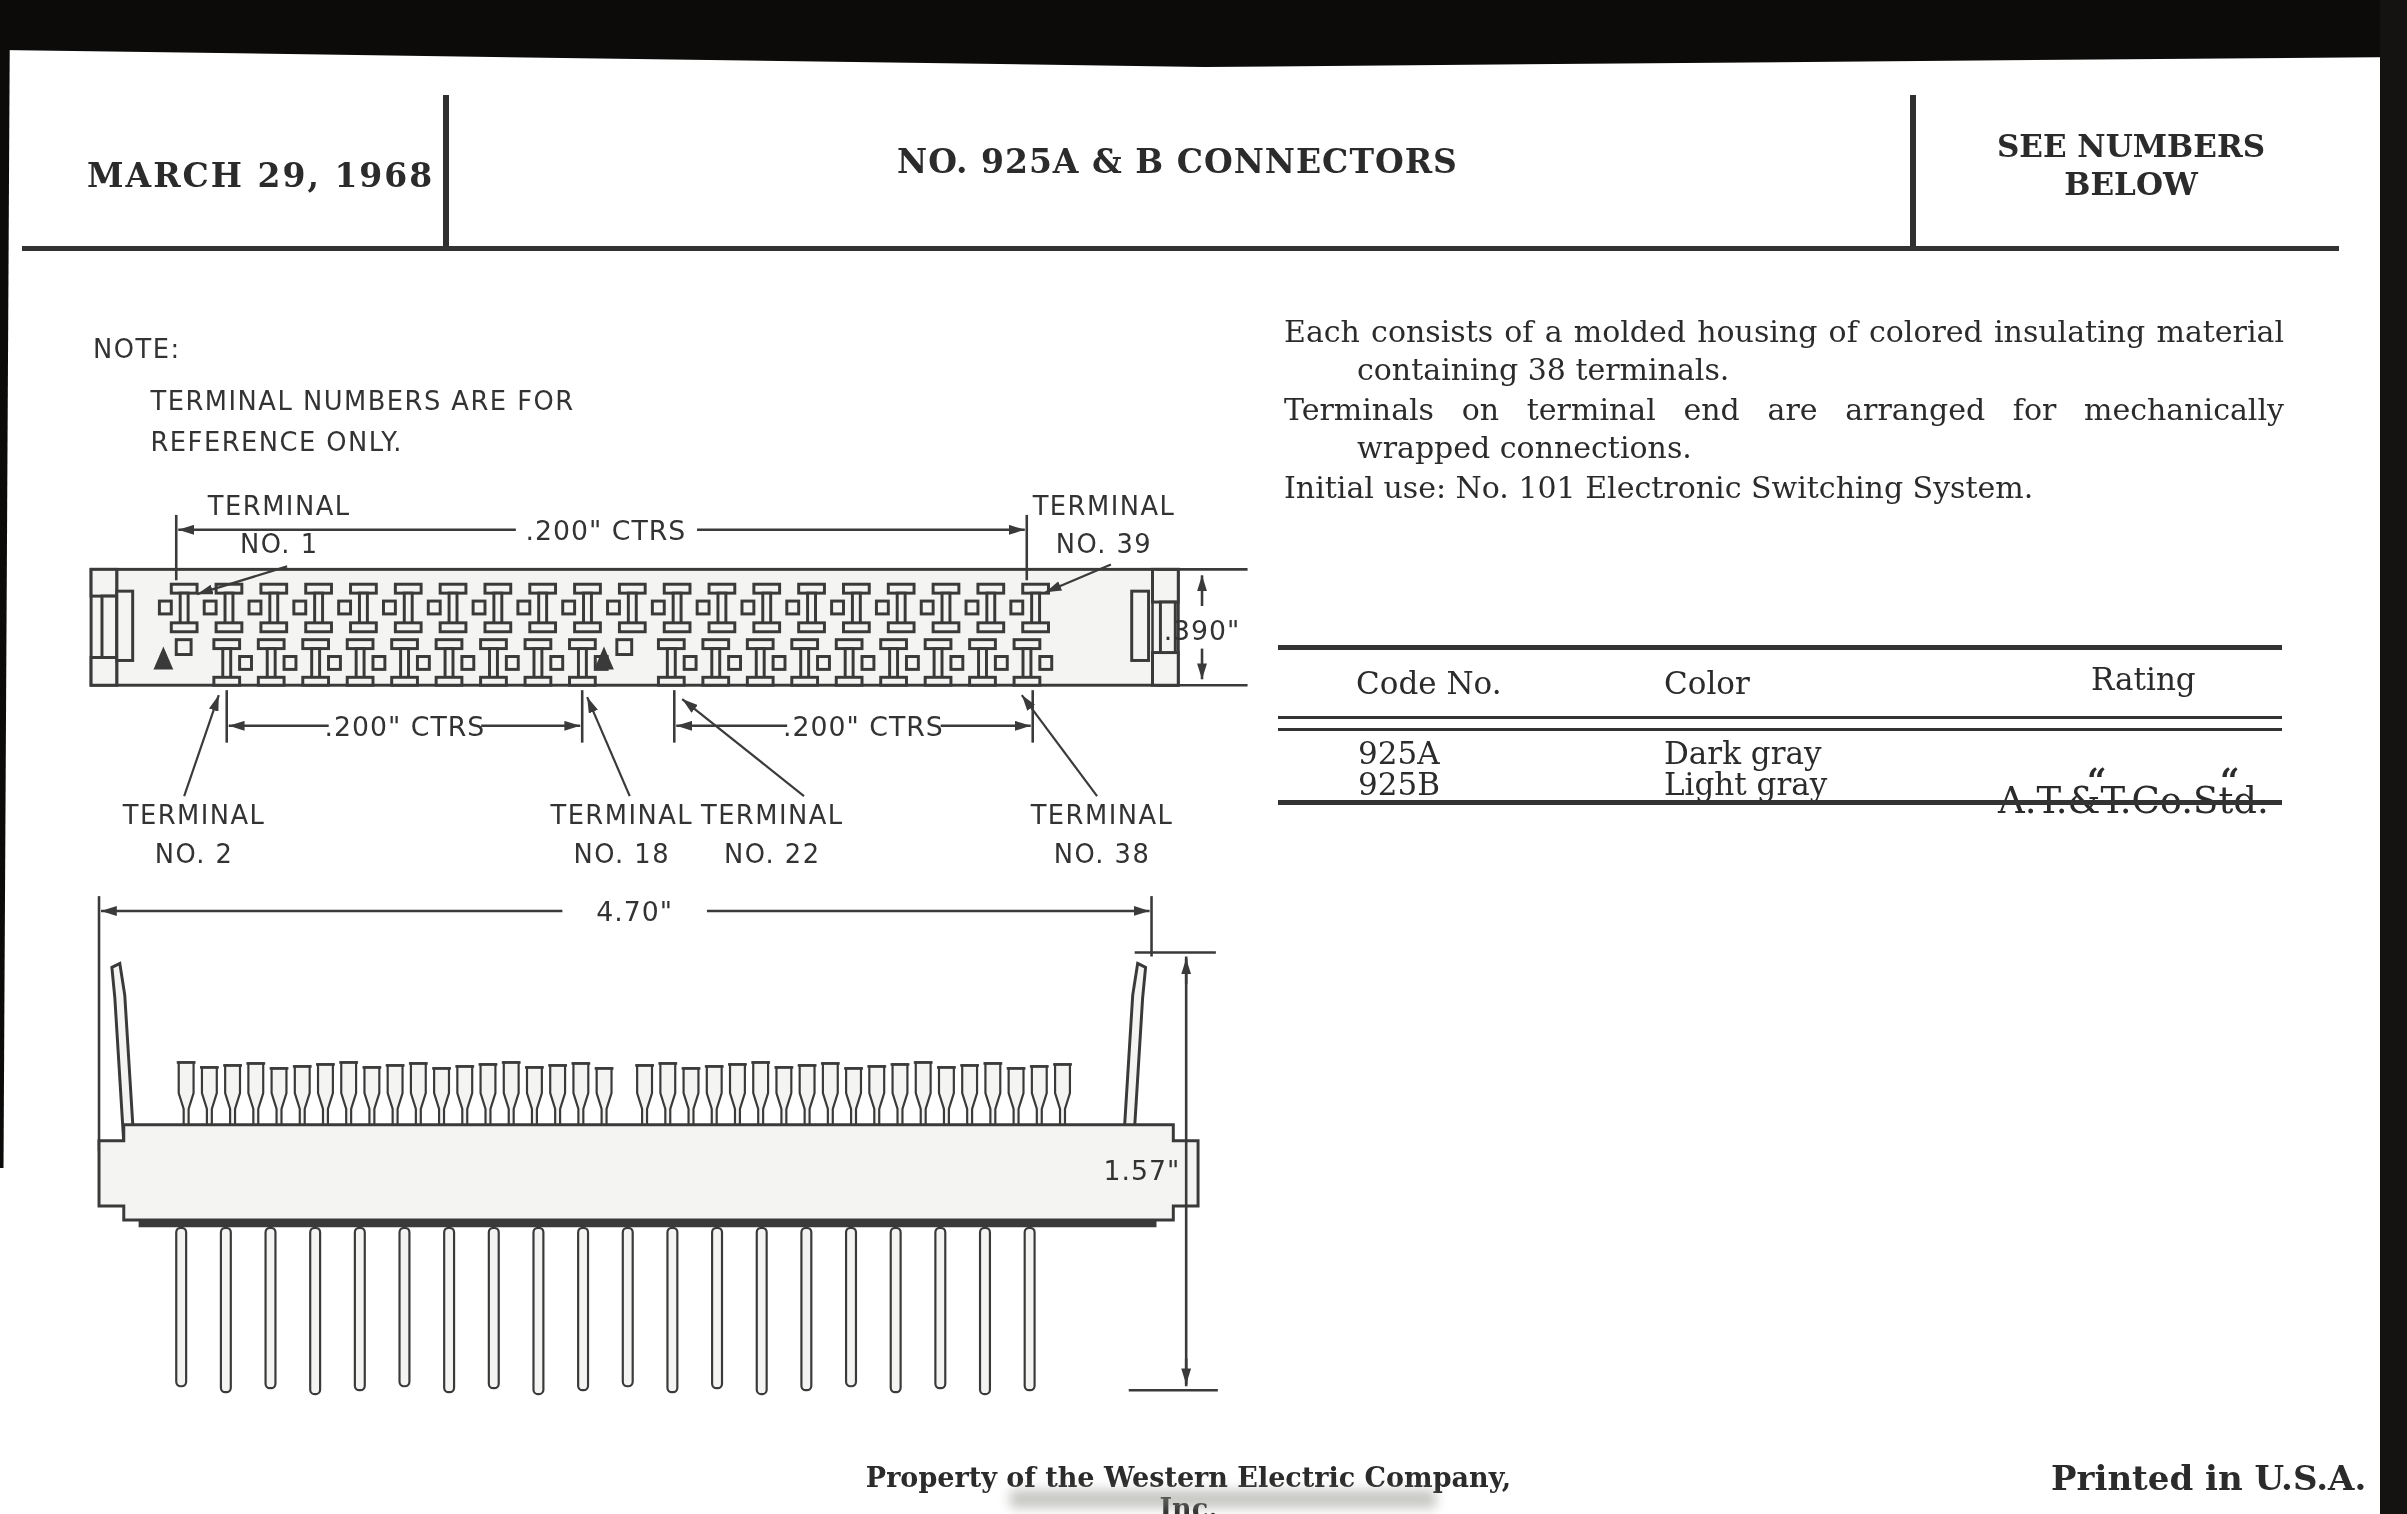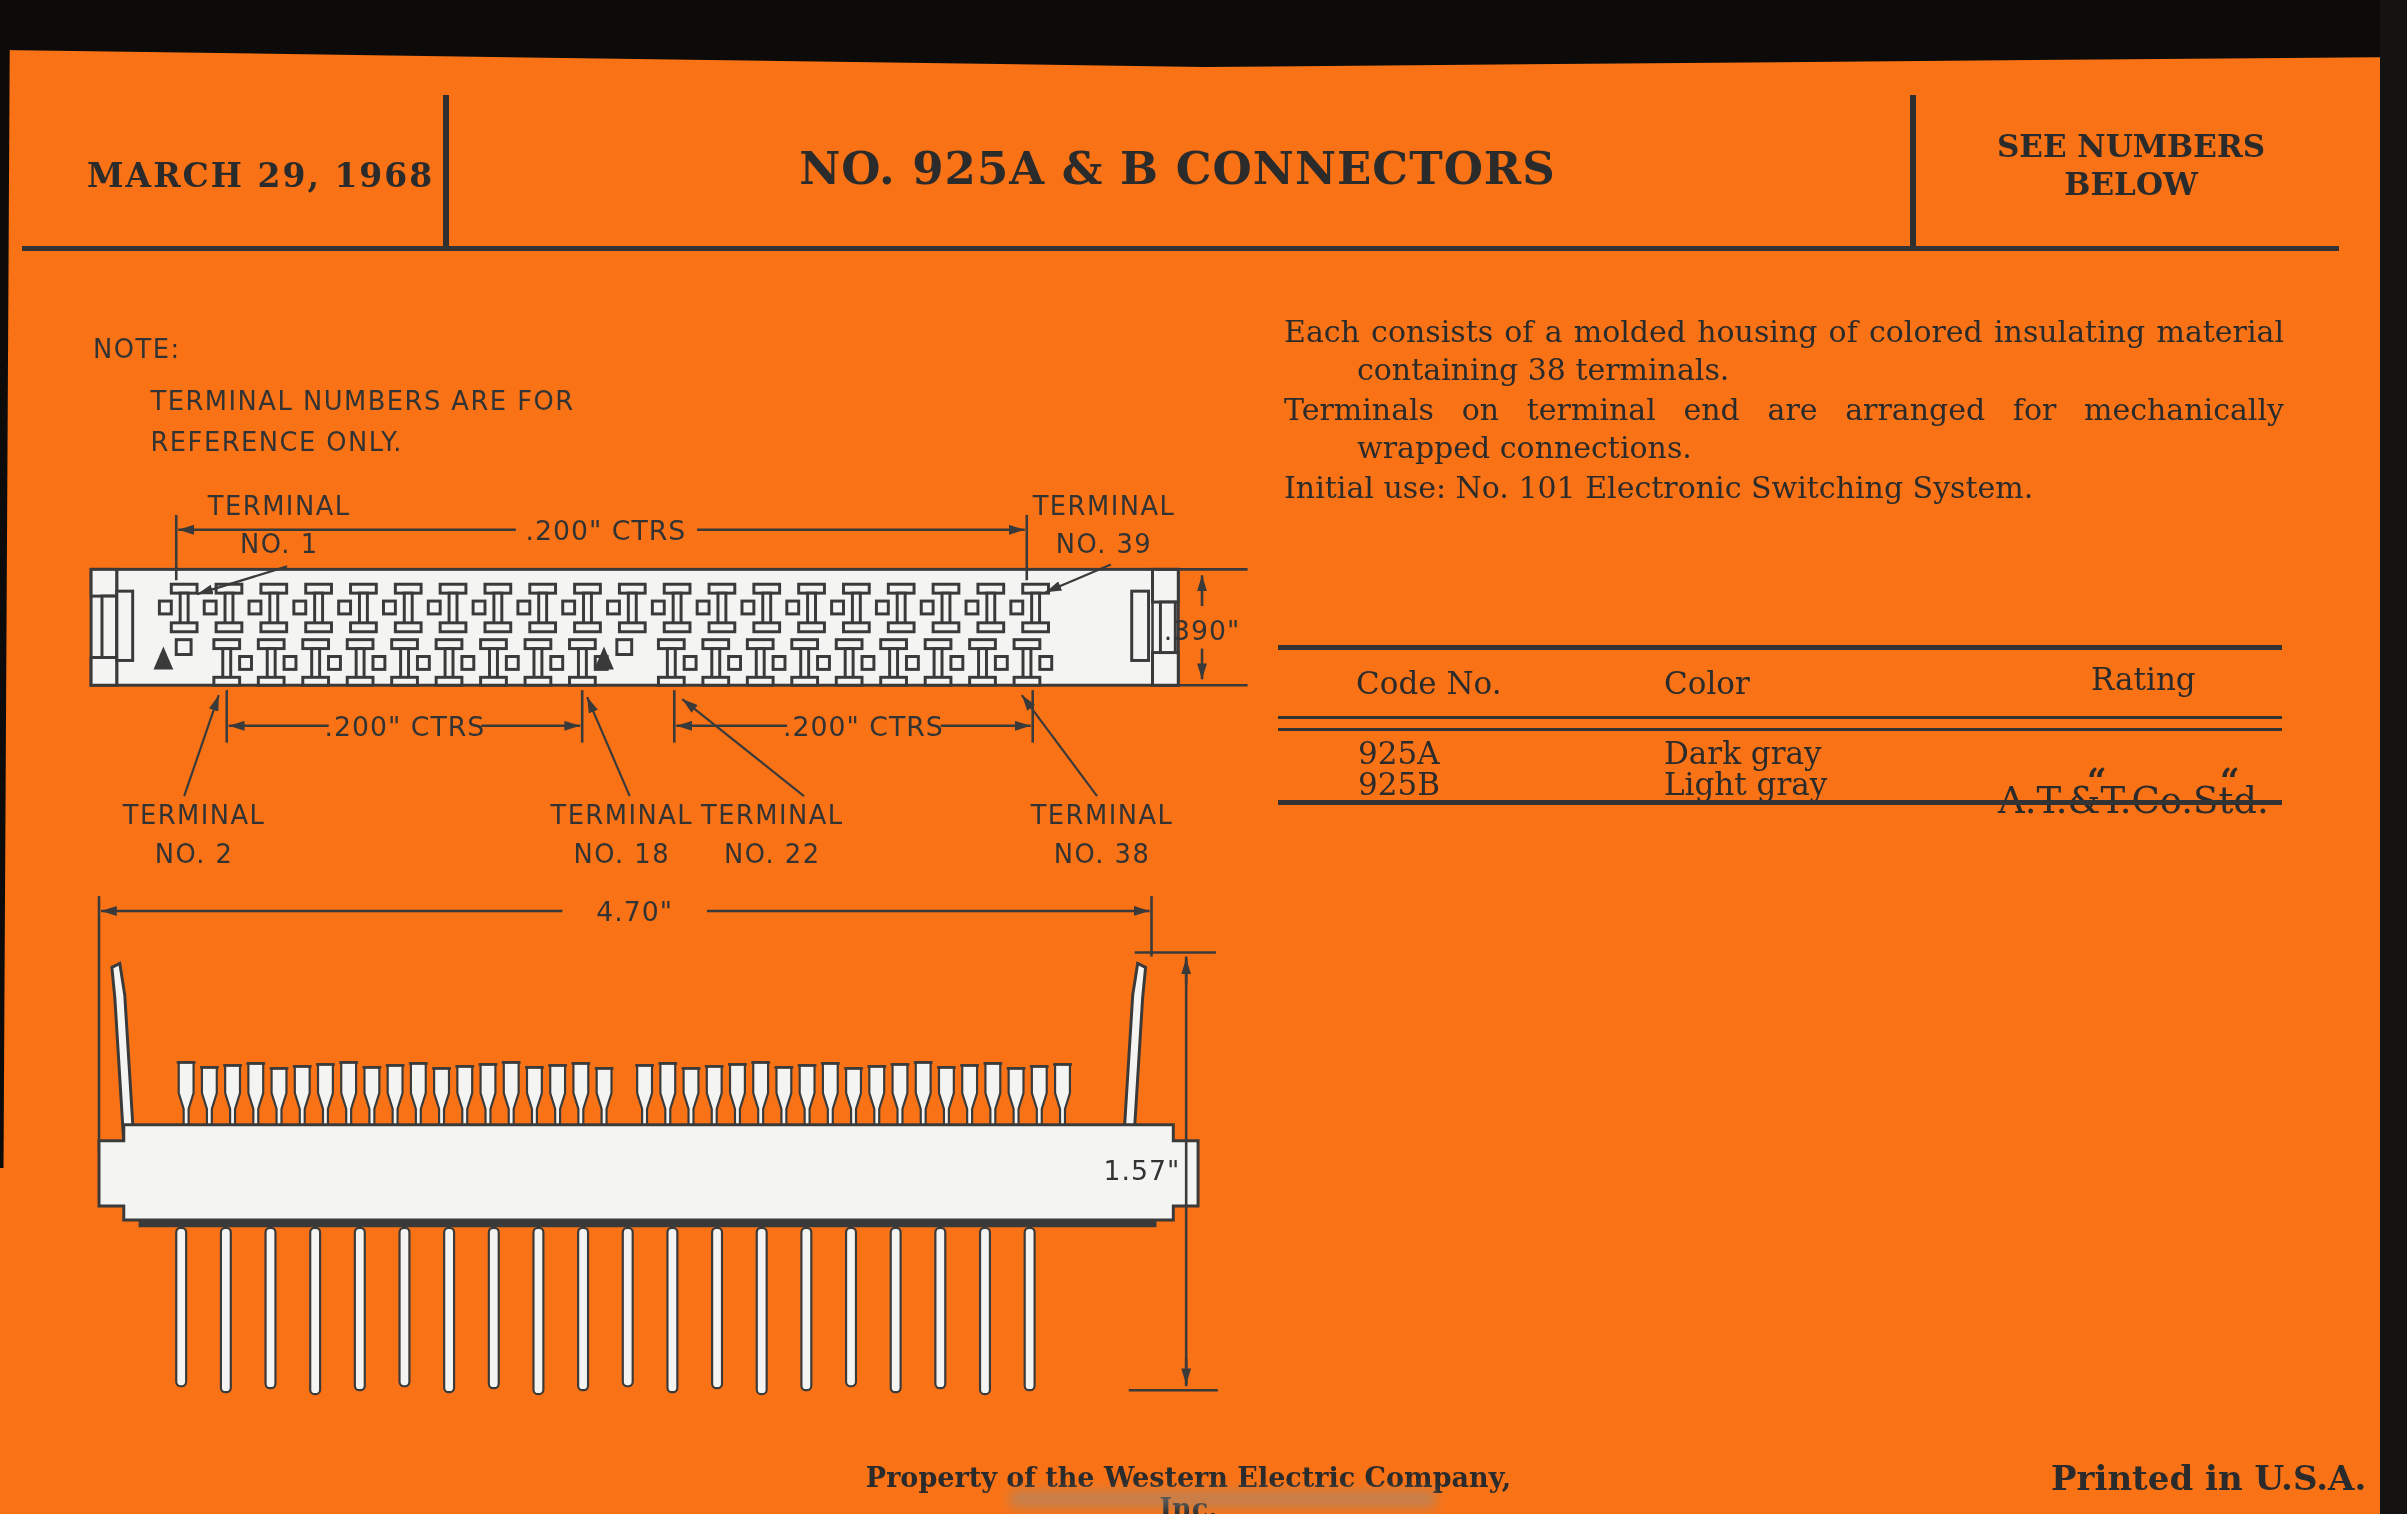--- a/index.html
+++ b/index.html
@@ -1,29 +1,29 @@
 <!DOCTYPE html>
 <html><head>
 <meta charset="utf-8">
 <style>
   html,body{margin:0;padding:0;background:#000;}
-  .stage{position:relative;width:2408px;height:1515px;background:#f97316;overflow:hidden;
+  .stage{position:relative;width:2408px;height:1515px;background:#ffffff;overflow:hidden;
          font-family:"DejaVu Serif",serif;color:#2b2b2b;}
   
   .band-top{position:absolute;left:0;top:0;width:2408px;height:71px;background:#0c0b0a;
             clip-path:polygon(0 0,100% 0,100% 57px,50% 67px,0 50px);}
   .band-right{position:absolute;left:2380px;top:0;width:28px;height:1515px;background:#151312;}
   .band-left{position:absolute;left:0;top:0;width:10px;height:1168px;background:#0c0b0a;
              clip-path:polygon(0 0,100% 0,35% 100%,0 100%);}
   .smudge{position:absolute;left:1010px;top:1490px;width:426px;height:18px;background:#8e8d86;
           opacity:.5;filter:blur(6px);}
   
   .hdr-date{position:absolute;left:87px;top:156px;font-size:33px;font-weight:bold;letter-spacing:2px;}
   .hdr-title{position:absolute;left:752px;top:142px;width:851px;text-align:center;
-             font-size:45px;font-weight:bold;letter-spacing:1px;}
+             font-size:33px;font-weight:bold;letter-spacing:1px;}
   .hdr-ratings{position:absolute;left:1980px;top:127px;width:302px;text-align:center;
                font-size:31px;font-weight:bold;line-height:38px;}
   .vrule{position:absolute;top:95px;height:151px;width:6px;background:#2f2f2f;}
   .hrule{position:absolute;left:22px;top:246px;width:2317px;height:5px;background:#333;}
   
   .desc{position:absolute;left:1284px;top:313px;width:1000px;font-size:30px;line-height:38px;}
   .desc p{margin:0 0 2px 0;padding-left:73px;text-indent:-73px;text-align:justify;}
   
   .tbl-rule{position:absolute;left:1278px;width:1004px;background:#333;}
   .tbl-rule.double{height:9px;background:none;border-top:3px solid #333;border-bottom:3px solid #333;}

